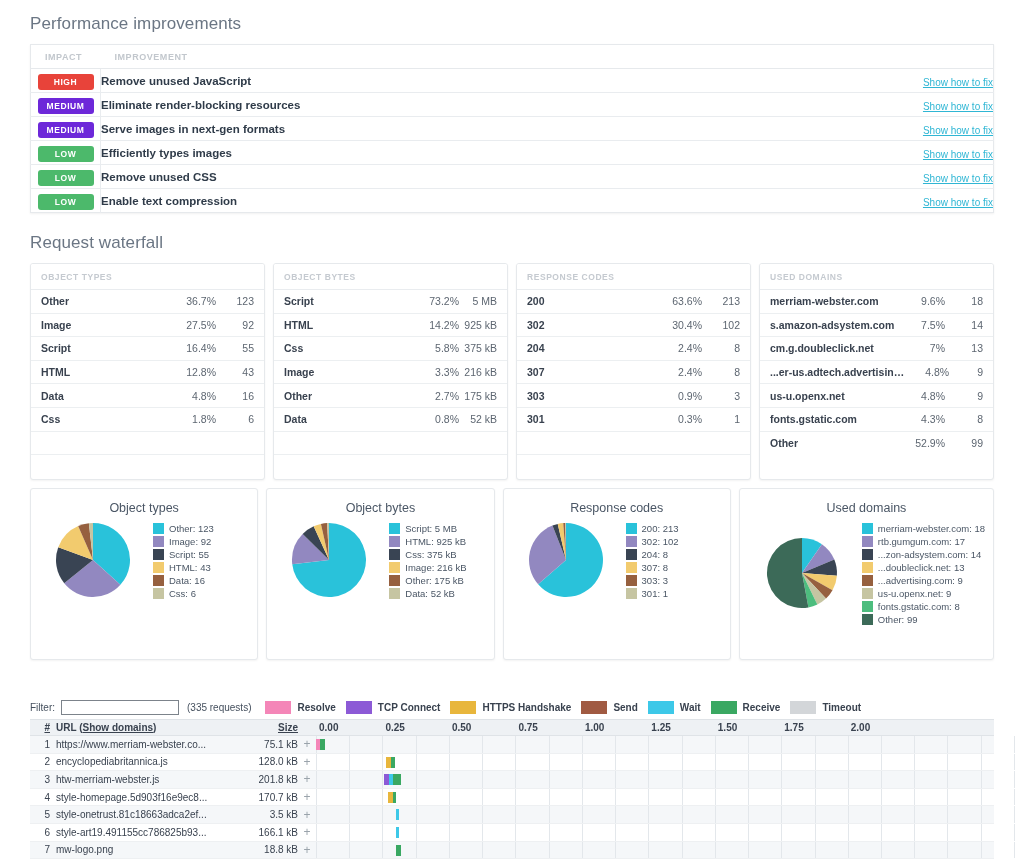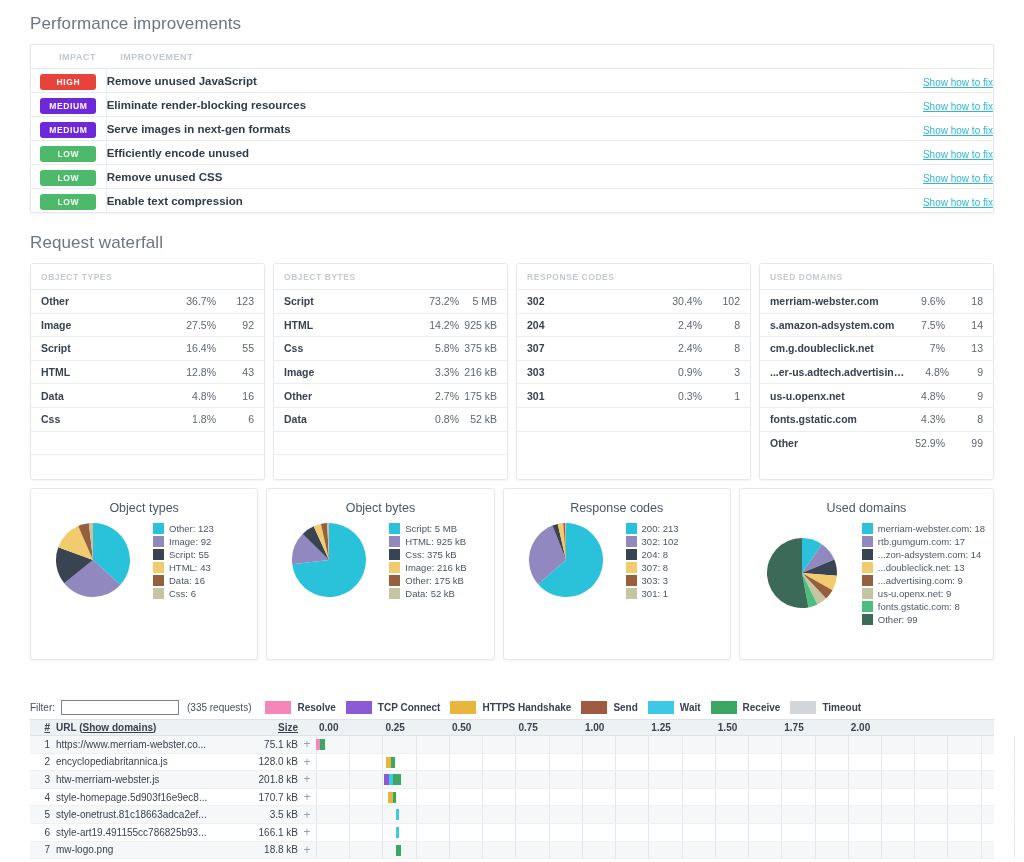--- a/index.html
+++ b/index.html
@@ -35,21 +35,21 @@
   .improve-table th {
     font-size: 9px;
     font-weight: 700;
     letter-spacing: .55px;
     color: #c2c7cd;
     text-align: left;
     padding: 7px 10px 6px 10px;
     border-bottom: 1px solid #e6e9ec;
     text-transform: uppercase;
   }
-  .improve-table th.c-impact { width: 70px; padding-left: 28px; }
+  .improve-table th.c-impact { width: 70px; padding-left: 14px; }
   .improve-table th.c-improve { padding-left: 14px; }
   .improve-table td {
     border-bottom: 1px solid #e9ecef;
     padding: 0;
     height: 24px;
     vertical-align: middle;
   }
   .improve-table tr:last-child td { border-bottom: none; }
   .td-impact { width: 70px; text-align: center; }
   .badge {
@@ -247,21 +247,21 @@
             <td class="td-improve">Eliminate render-blocking resources</td>
             <td class="td-fix"><span class="fixlink">Show how to fix</span></td>
           </tr>
           <tr>
             <td class="td-impact"><span class="badge medium">MEDIUM</span></td>
             <td class="td-improve">Serve images in next-gen formats</td>
             <td class="td-fix"><span class="fixlink">Show how to fix</span></td>
           </tr>
           <tr>
             <td class="td-impact"><span class="badge low">LOW</span></td>
-            <td class="td-improve">Efficiently encode unused</td>
+            <td class="td-improve">Efficiently types images</td>
             <td class="td-fix"><span class="fixlink">Show how to fix</span></td>
           </tr>
           <tr>
             <td class="td-impact"><span class="badge low">LOW</span></td>
             <td class="td-improve">Remove unused CSS</td>
             <td class="td-fix"><span class="fixlink">Show how to fix</span></td>
           </tr>
           <tr>
             <td class="td-impact"><span class="badge low">LOW</span></td>
             <td class="td-improve">Enable text compression</td>
@@ -356,20 +356,25 @@
             <span class="sl-val"></span>
           </div>
           <div class="stat-line empty">
             <span class="sl-label"></span>
             <span class="sl-pct"></span>
             <span class="sl-val"></span>
           </div>
         </div>
         <div class="stat-card">
           <h4>RESPONSE CODES</h4>
+          <div class="stat-line">
+            <span class="sl-label">200</span>
+            <span class="sl-pct">63.6%</span>
+            <span class="sl-val">213</span>
+          </div>
           <div class="stat-line">
             <span class="sl-label">302</span>
             <span class="sl-pct">30.4%</span>
             <span class="sl-val">102</span>
           </div>
           <div class="stat-line">
             <span class="sl-label">204</span>
             <span class="sl-pct">2.4%</span>
             <span class="sl-val">8</span>
           </div>

